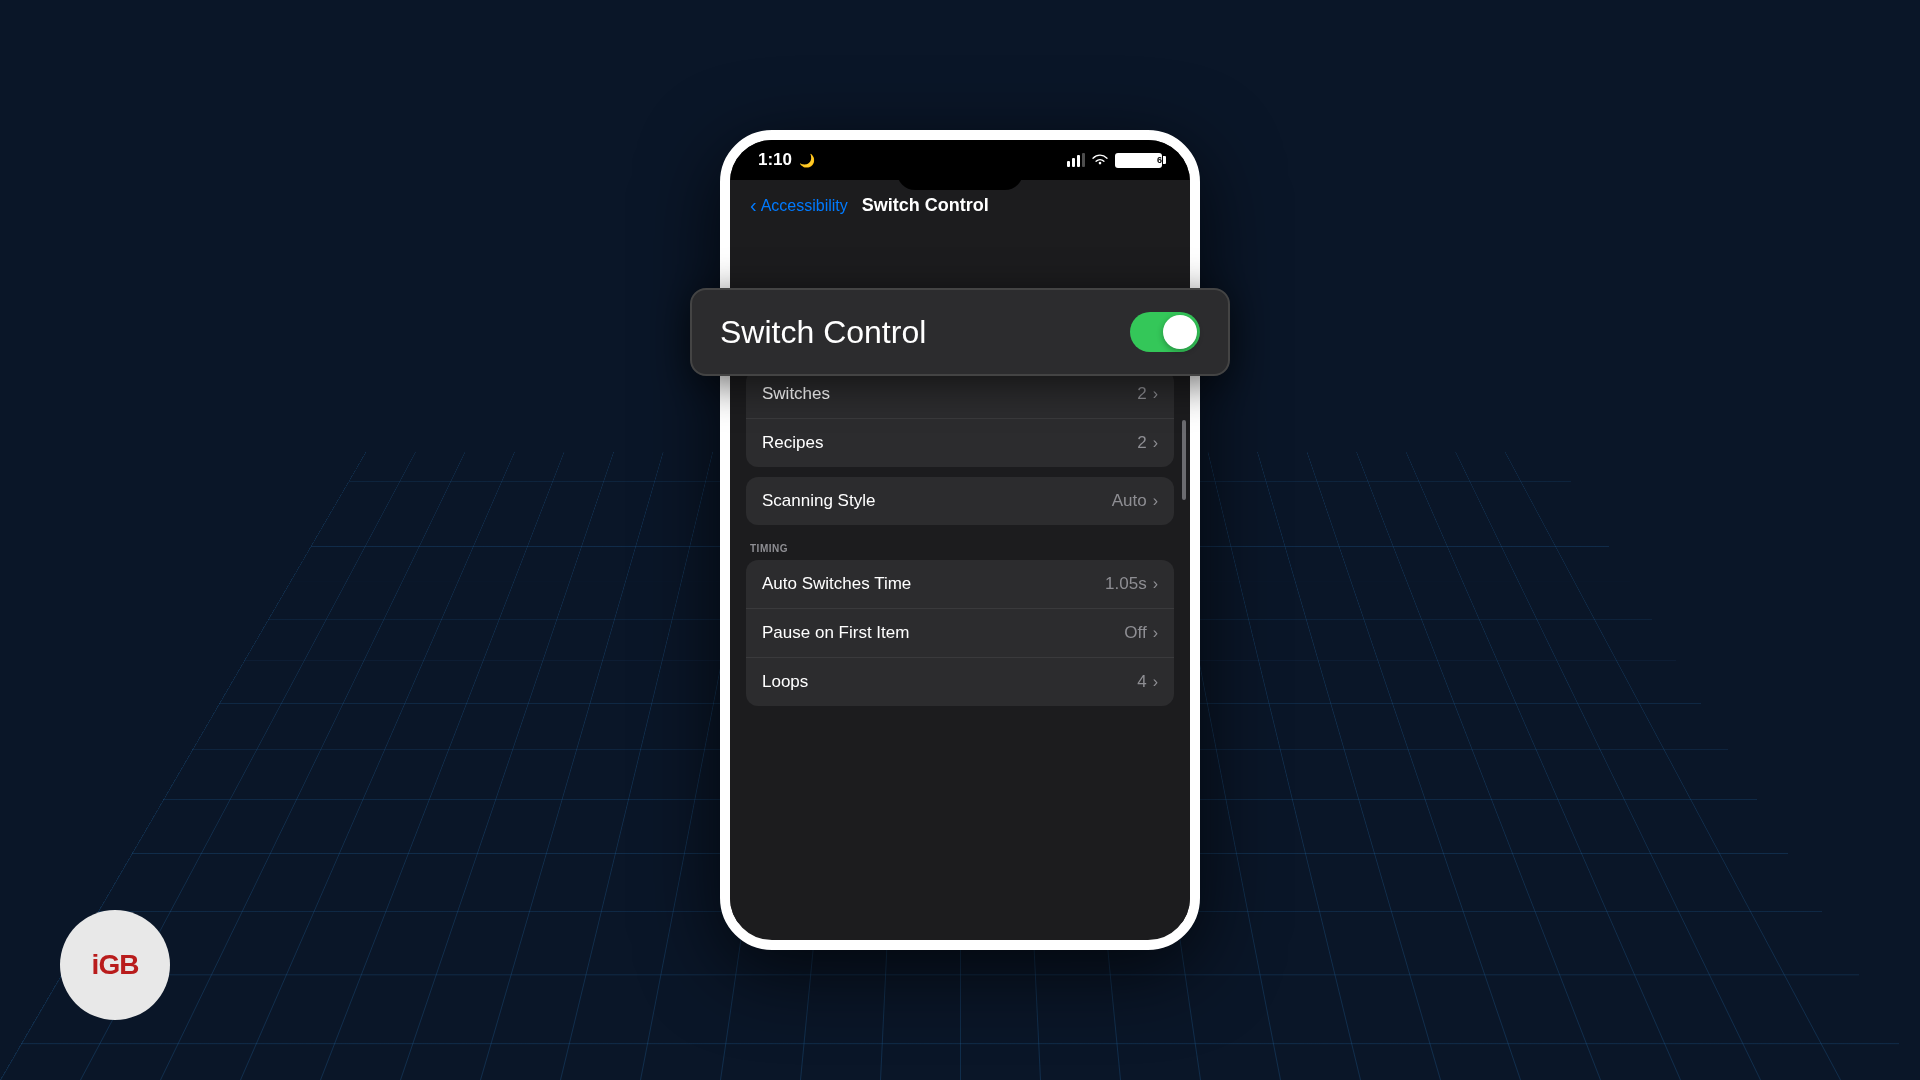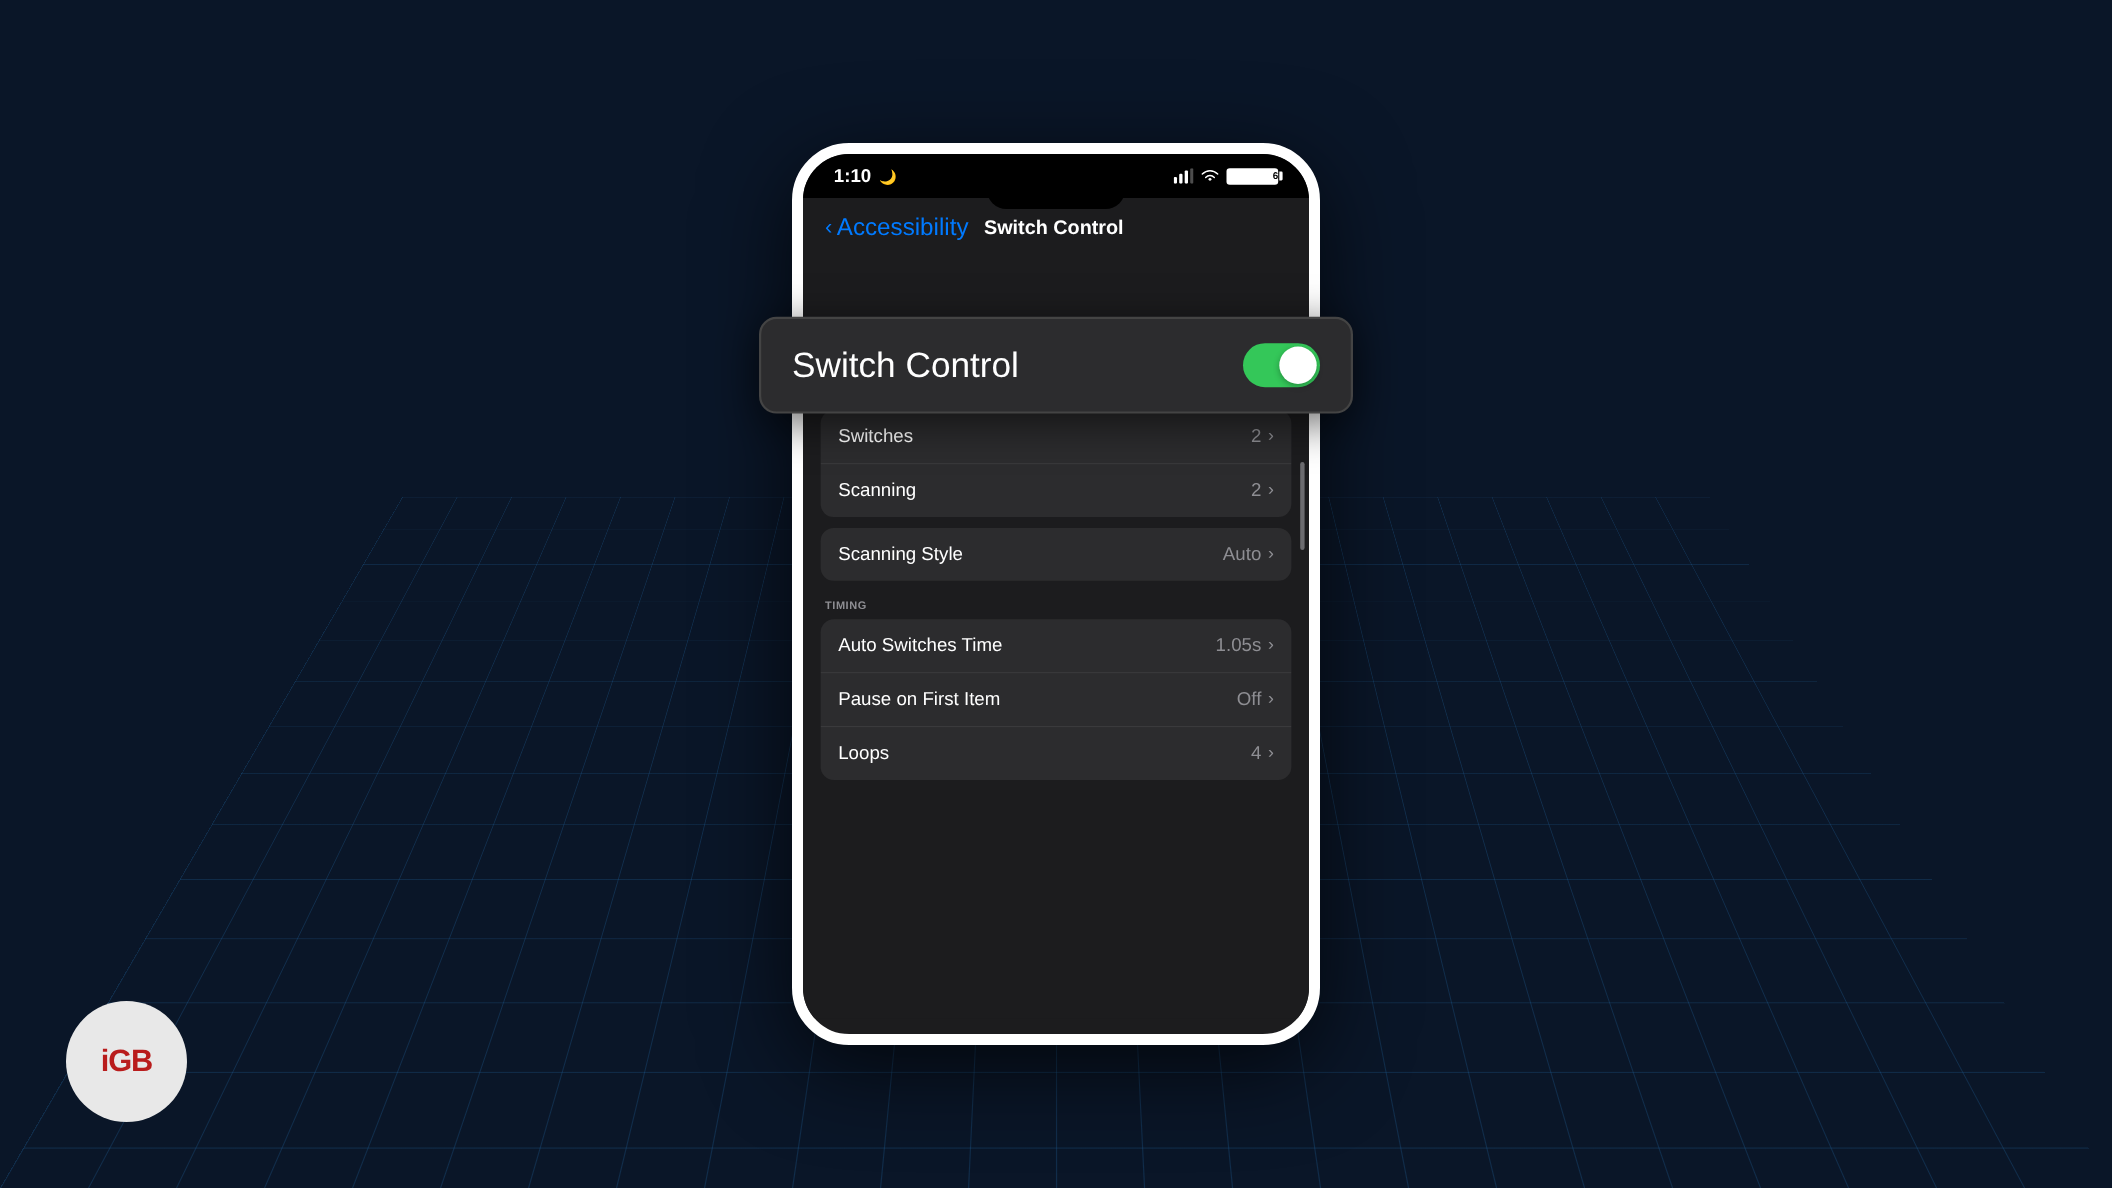--- a/index.html
+++ b/index.html
@@ -204,21 +204,21 @@
       align-items: center;
       gap: 4px;
     }
 
     .nav-back-chevron {
       font-size: 20px;
       font-weight: 300;
     }
 
     .nav-back-label {
-      font-size: 22px;
+      font-size: 16px;
       color: #007aff;
     }
 
     .nav-title {
       font-size: 18px;
       font-weight: 600;
       color: #fff;
       margin-left: 4px;
     }
 
@@ -365,21 +365,21 @@
 
       <div class="settings-group">
         <div class="settings-row">
           <span class="settings-row-label">Switches</span>
           <div class="settings-row-value">
             <span>2</span>
             <span class="chevron-right">›</span>
           </div>
         </div>
         <div class="settings-row">
-          <span class="settings-row-label">Scanning</span>
+          <span class="settings-row-label">Recipes</span>
           <div class="settings-row-value">
             <span>2</span>
             <span class="chevron-right">›</span>
           </div>
         </div>
       </div>
 
       <div class="settings-group">
         <div class="settings-row">
           <span class="settings-row-label">Scanning Style</span>

